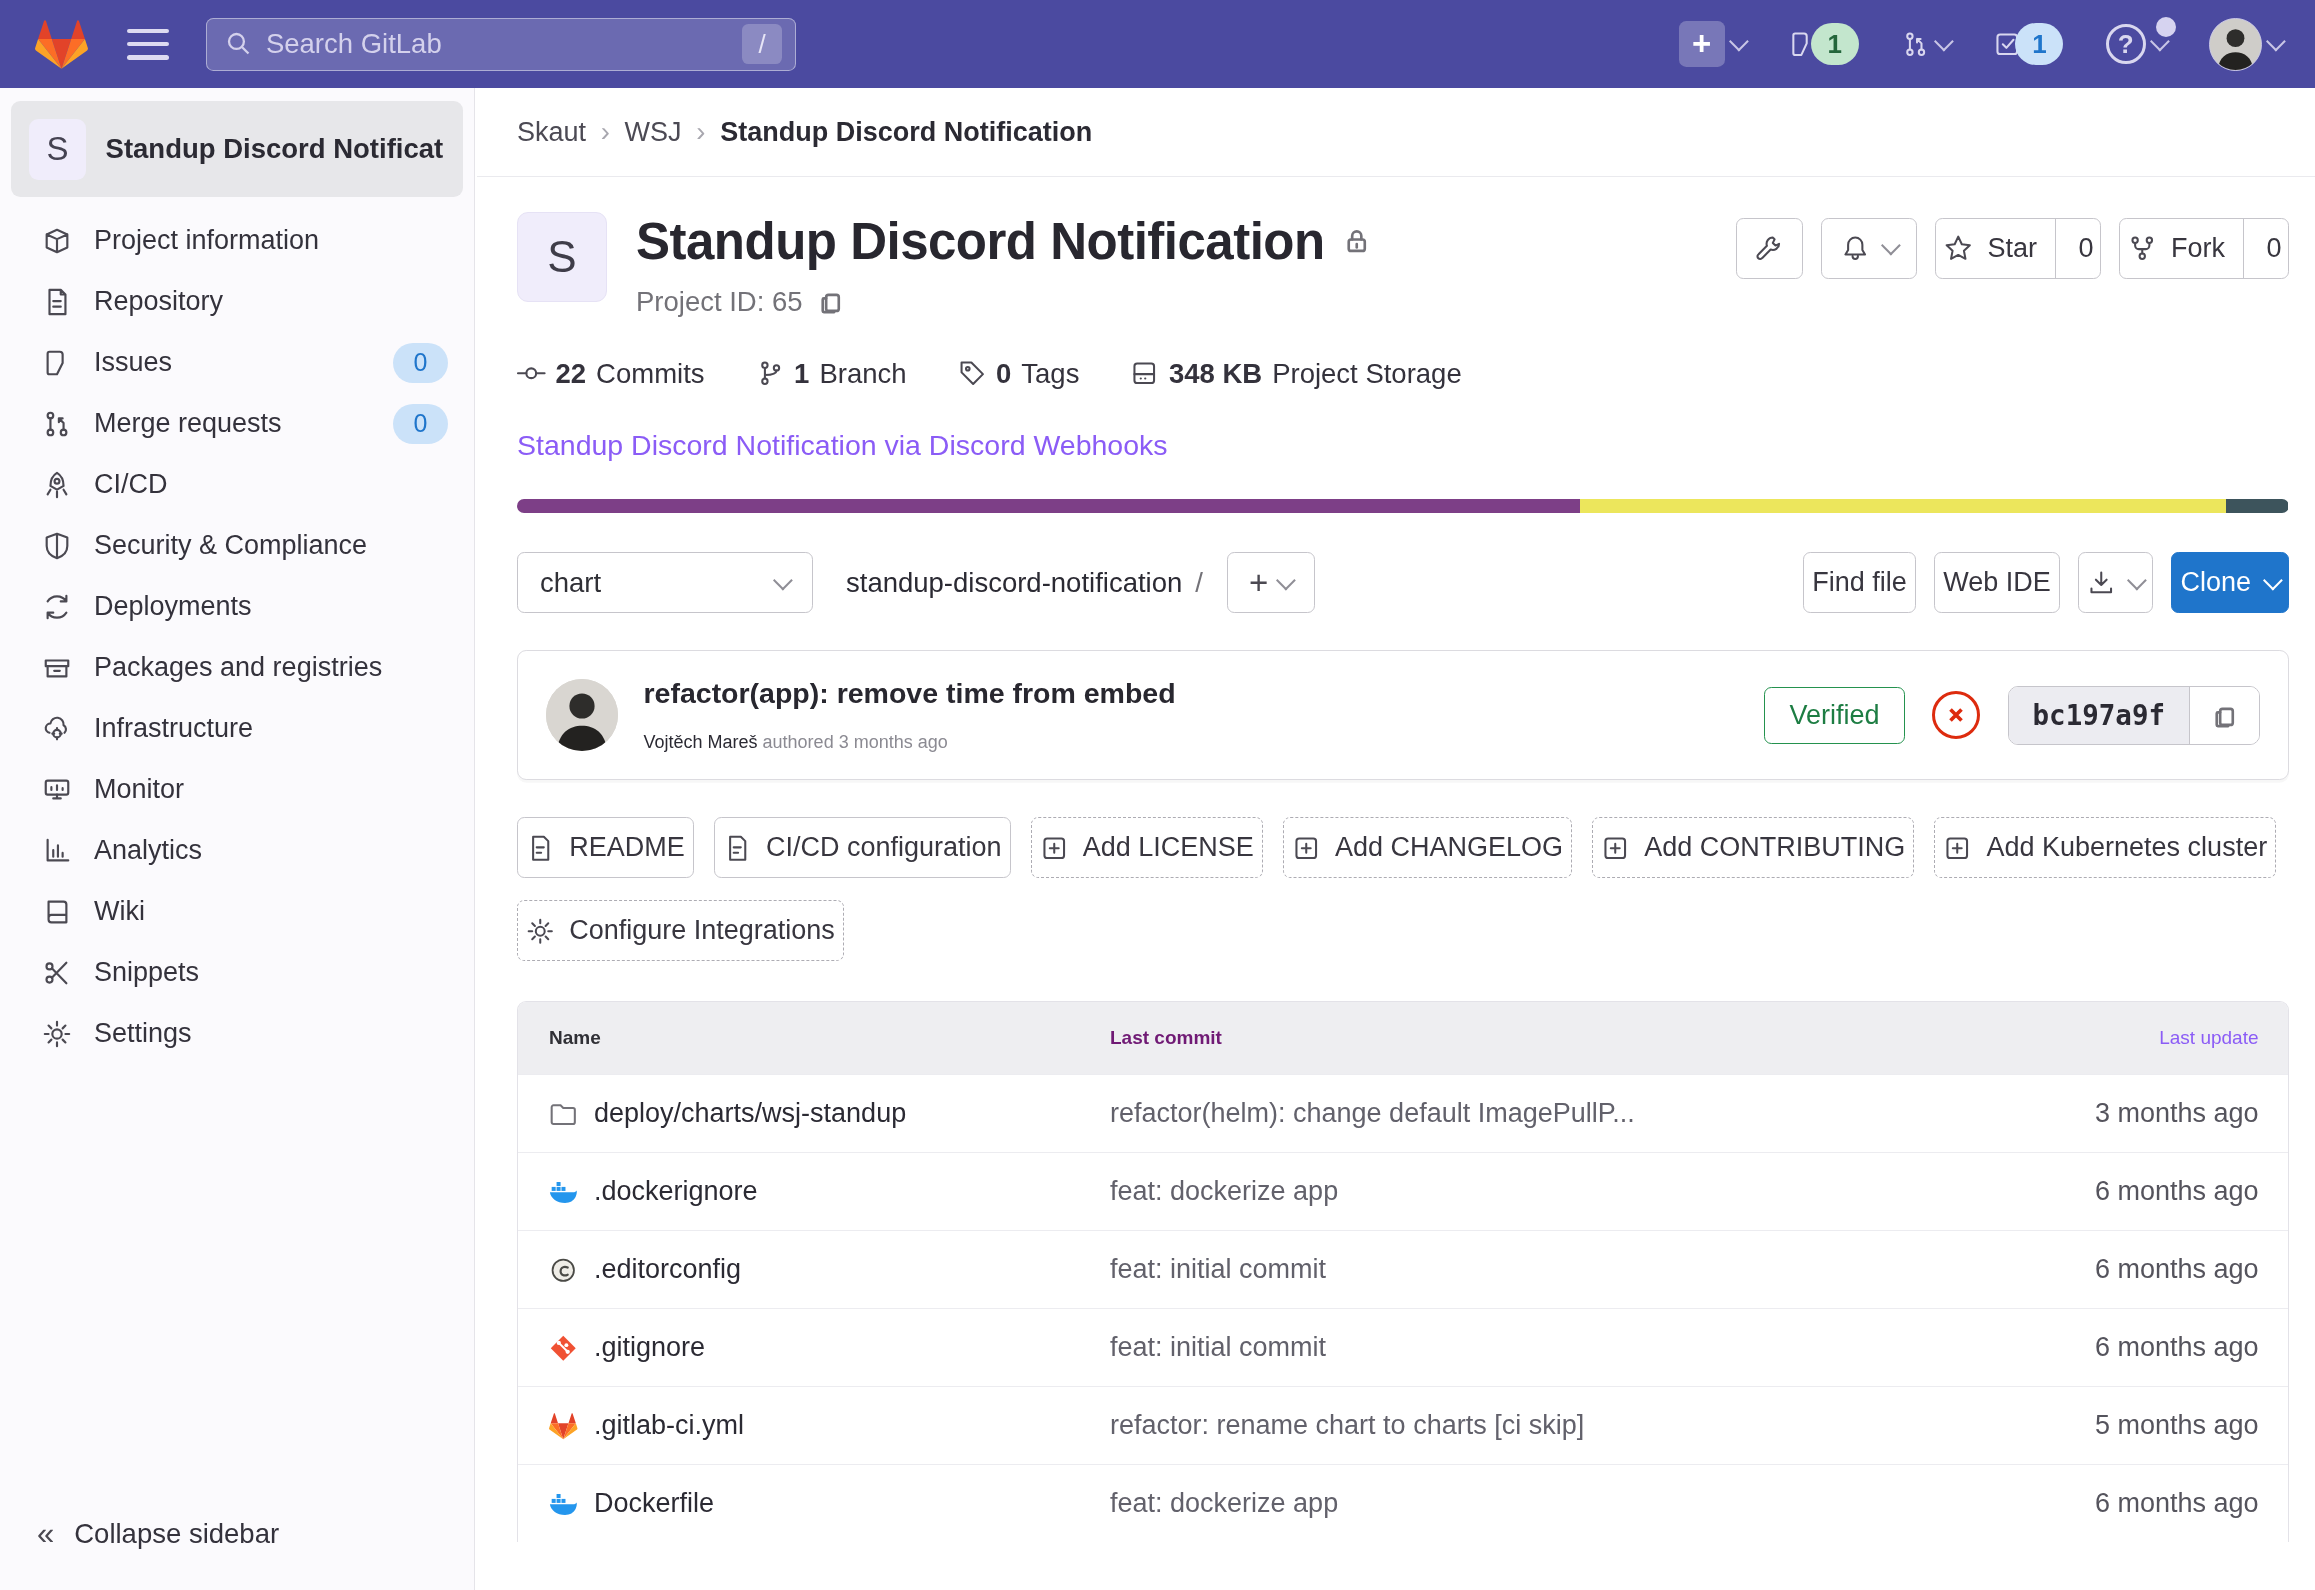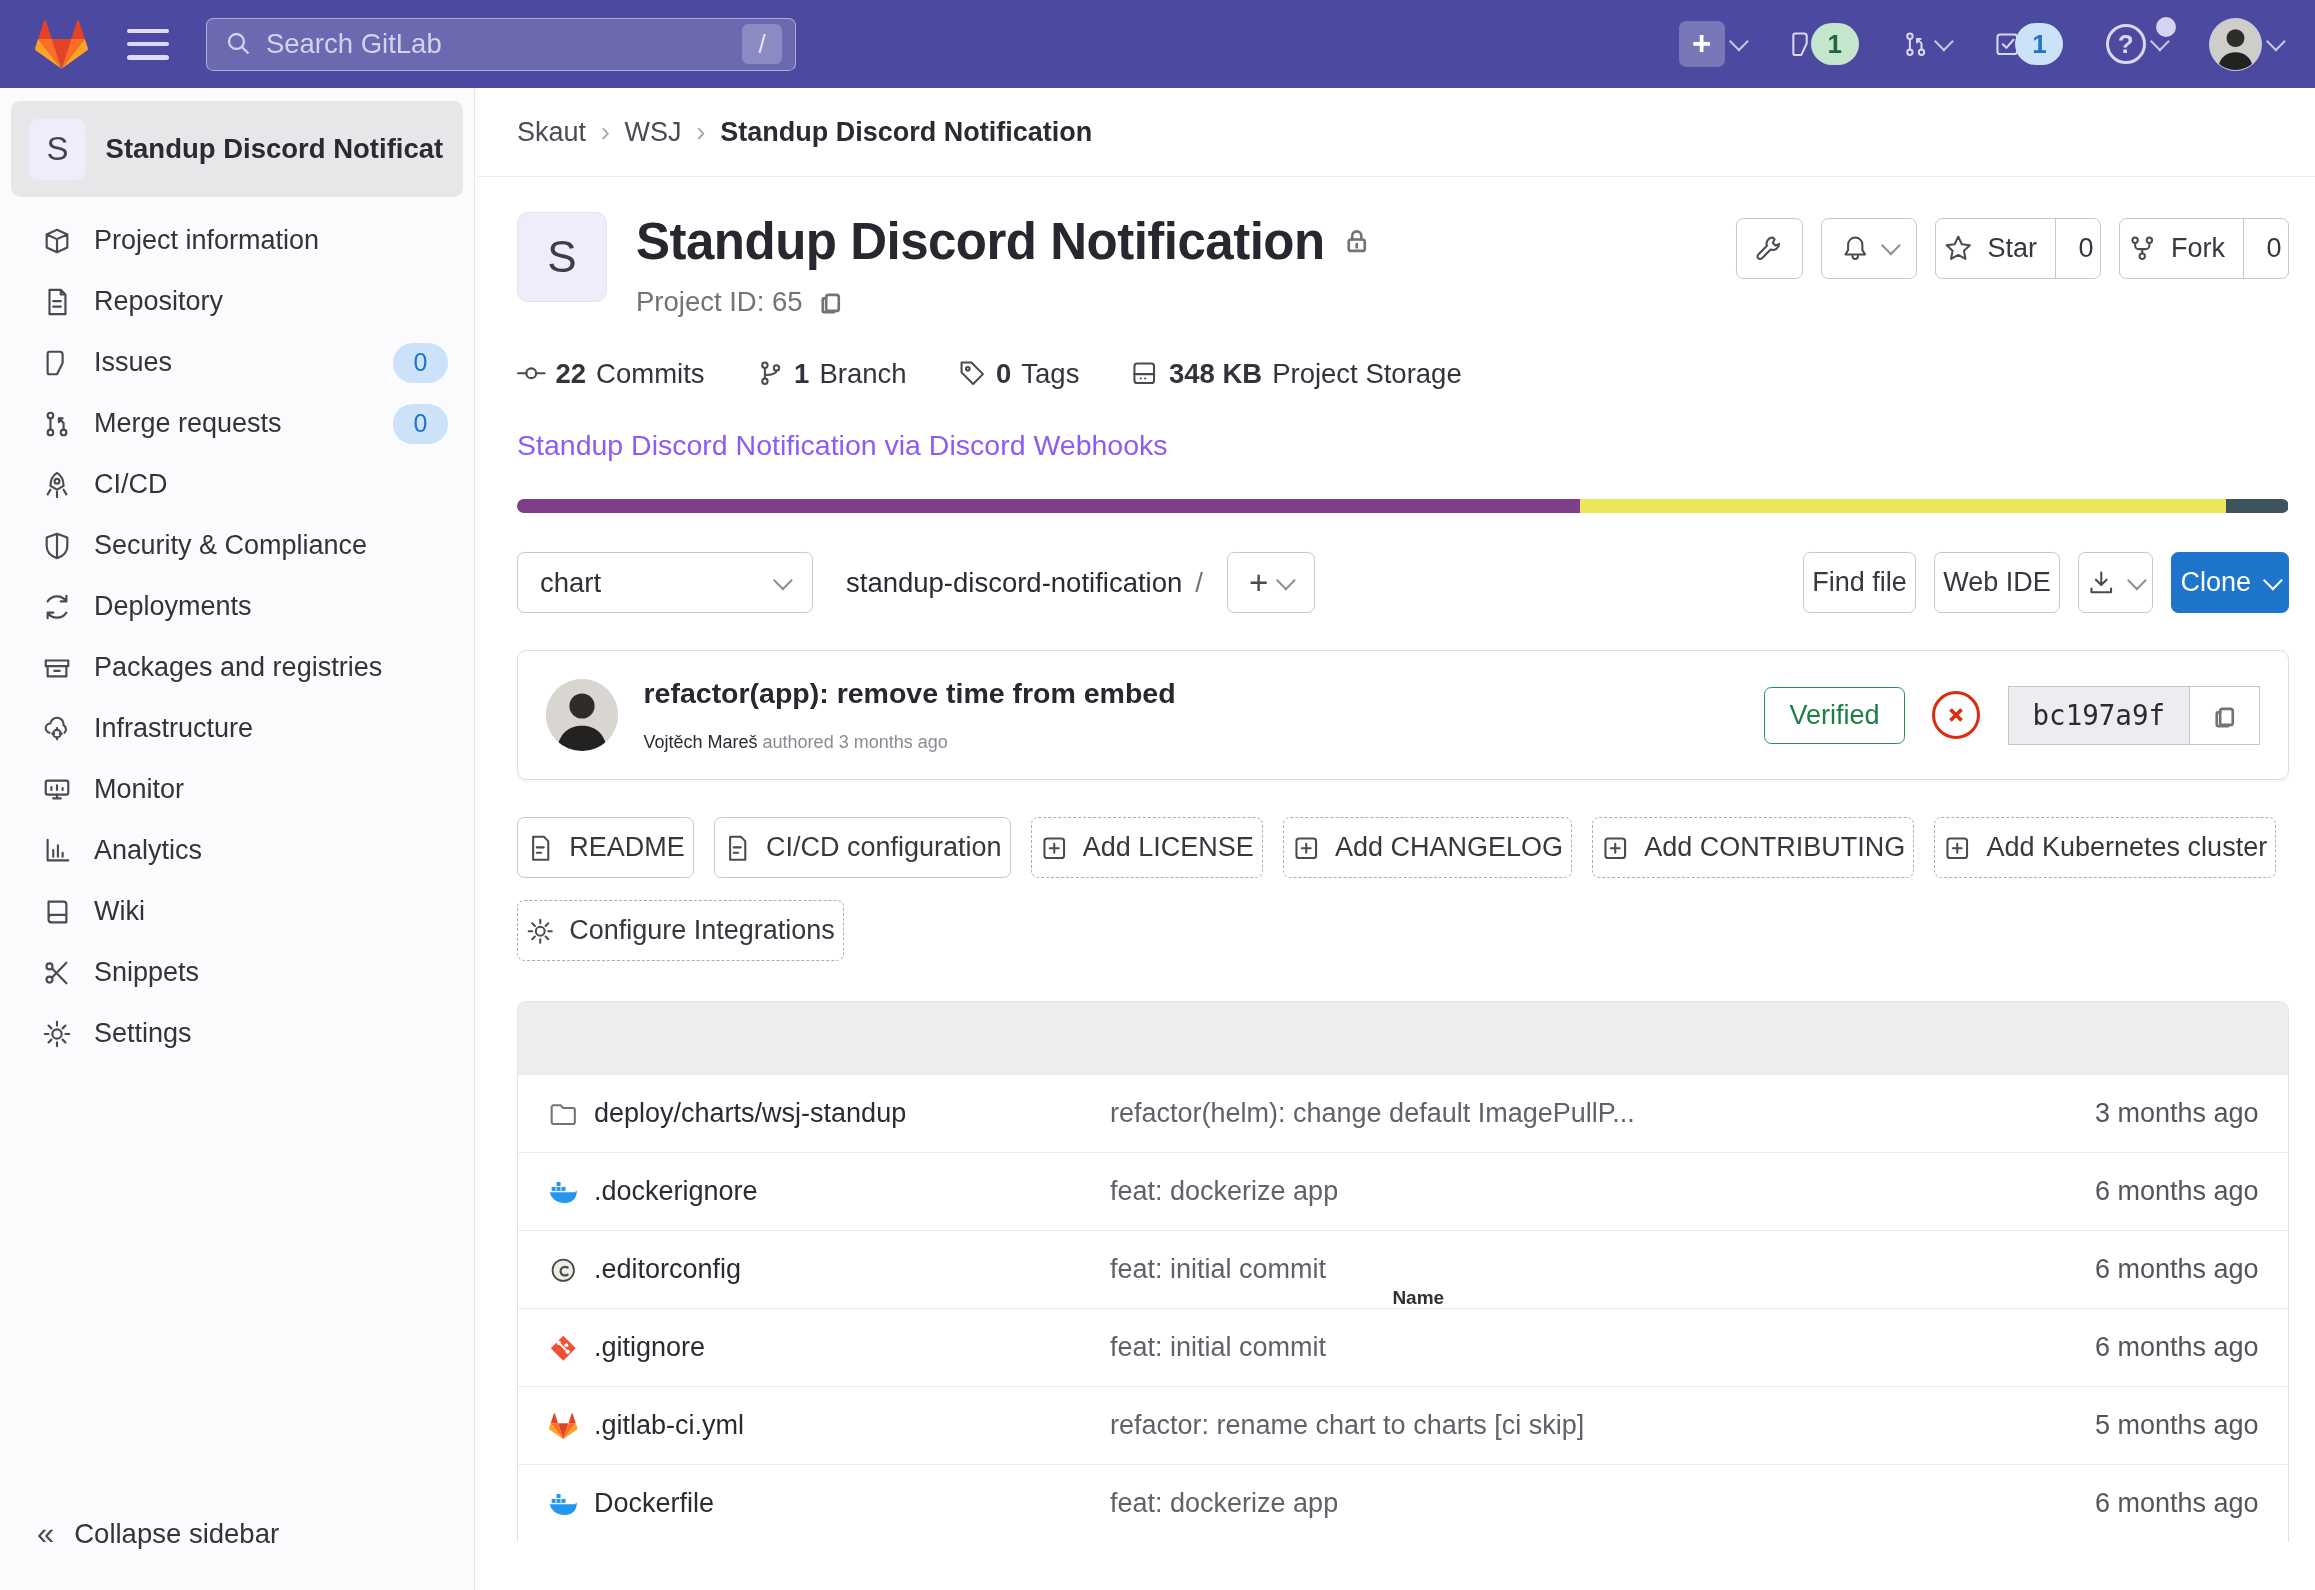--- a/index.html
+++ b/index.html
@@ -100,30 +100,30 @@
     display:flex; align-items:center; box-shadow:0 2.8px 0 rgba(0,0,0,0.03); }
   .commit-avatar { width:72px; height:72px; border-radius:50%; overflow:hidden; background:#d8d4cf; flex:0 0 auto; }
   .commit-texts { margin-left:26px; }
   .commit-title { font-size:28.5px; font-weight:bold; color:#28272f; cursor:pointer; }
   .commit-sub { margin-top:22px; font-size:18px; }
   .commit-sub .author { color:#2b2a33; cursor:pointer; }
   .commit-sub .meta { color:#8b8a92; }
   .commit-right { margin-left:auto; display:flex; align-items:center; gap:27.5px; }
   .verified { height:57px; border:1.8px solid #24924e; border-radius:7.3px; color:#1d7d43; font-size:27px;
     display:flex; align-items:center; padding:0 24px; cursor:pointer; }
-  .hashbox { height:59px; border:1.8px solid #c6c5cb; border-radius:0; overflow:hidden; display:flex; }
+  .hashbox { height:59px; border:1.8px solid #c6c5cb; border-radius:10px; overflow:hidden; display:flex;font-weight:bold; }
   .hashbox .hash { background:#ececf1; display:flex; align-items:center; padding:0 24px;
     font-family:"DejaVu Sans Mono", monospace; font-size:27.5px; color:#2b2a33; }
   .hashbox .copy { width:70px; display:flex; align-items:center; justify-content:center; border-left:1.8px solid #c6c5cb;
     background:#fff; cursor:pointer; }
 
   .quick-row { display:flex; gap:20px; margin-top:37px; flex-wrap:wrap; }
 
   .file-table { margin-top:40px; width:100%; border:1.8px solid #e3e2e8; border-bottom:none; border-radius:9.2px 9.2px 0 0; overflow:hidden; }
-  .ft-header { display:flex; background:#eeeef1; height:72px; align-items:center; font-weight:bold; font-size:19px;flex-direction:column; }
+  .ft-header { display:flex; background:#eeeef1; height:72px; align-items:center; font-weight:bold; font-size:19px; }
   .ft-row { display:flex; height:78px; align-items:center; border-top:1.8px solid #ececf0; font-size:27px; background:#fff; }
   .col-name { flex:0 0 592px; padding-left:31px; display:flex; align-items:center; gap:16.5px; }
   .col-commit { flex:1; color:#62616b; }
   .col-update { flex:0 0 294px; text-align:right; padding-right:29px; color:#55545d; }
   .ft-row .col-name { cursor:pointer; color:#2b2a33; }
   .ft-row .col-commit { cursor:pointer; }
   .fic { width:28.5px; height:28.5px; flex:0 0 auto; }
   .lock-ic, .copy-ic { width:27.5px; height:27.5px; stroke:#737278; stroke-width:2.3; fill:none; stroke-linecap:round; }
   .failed-x { width:48px; height:48px; border-radius:50%; border:3.7px solid #dd2b0e; color:#dd2b0e;
     display:flex; align-items:center; justify-content:center; cursor:pointer; }

